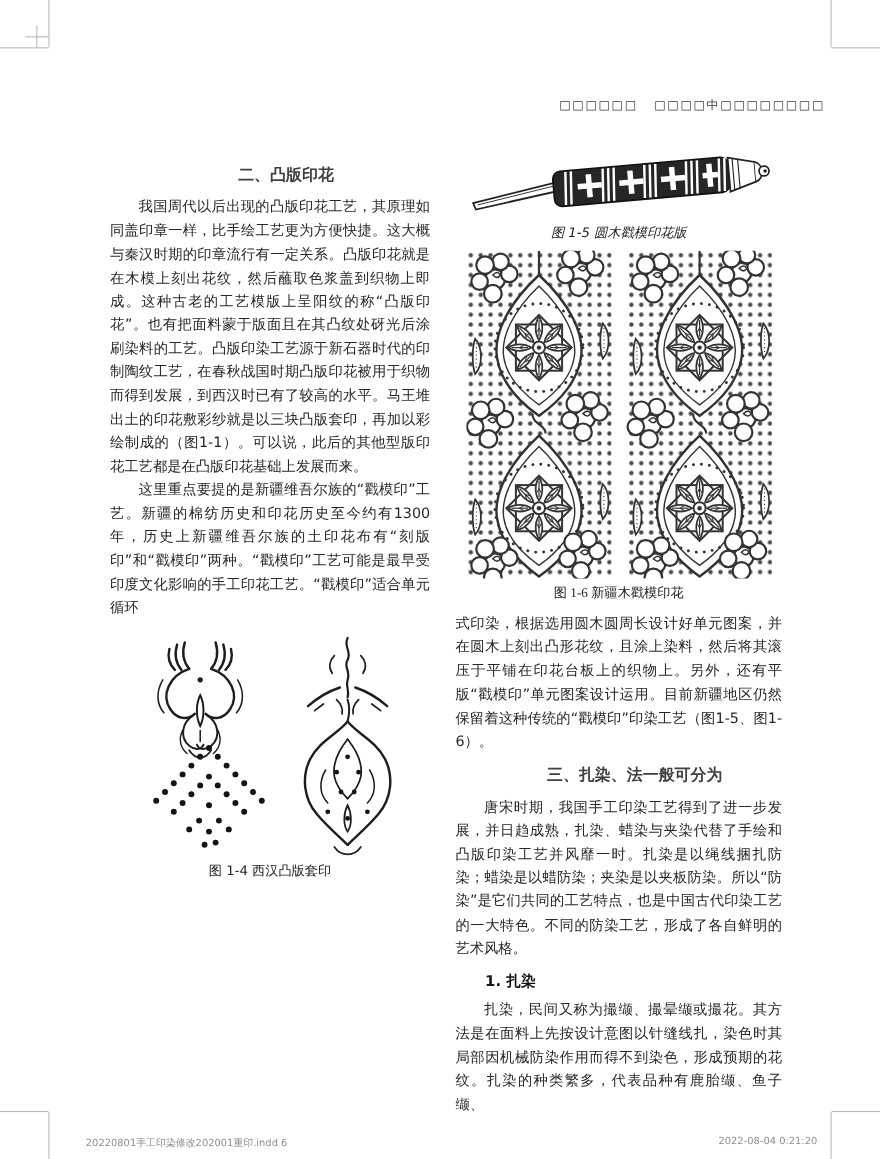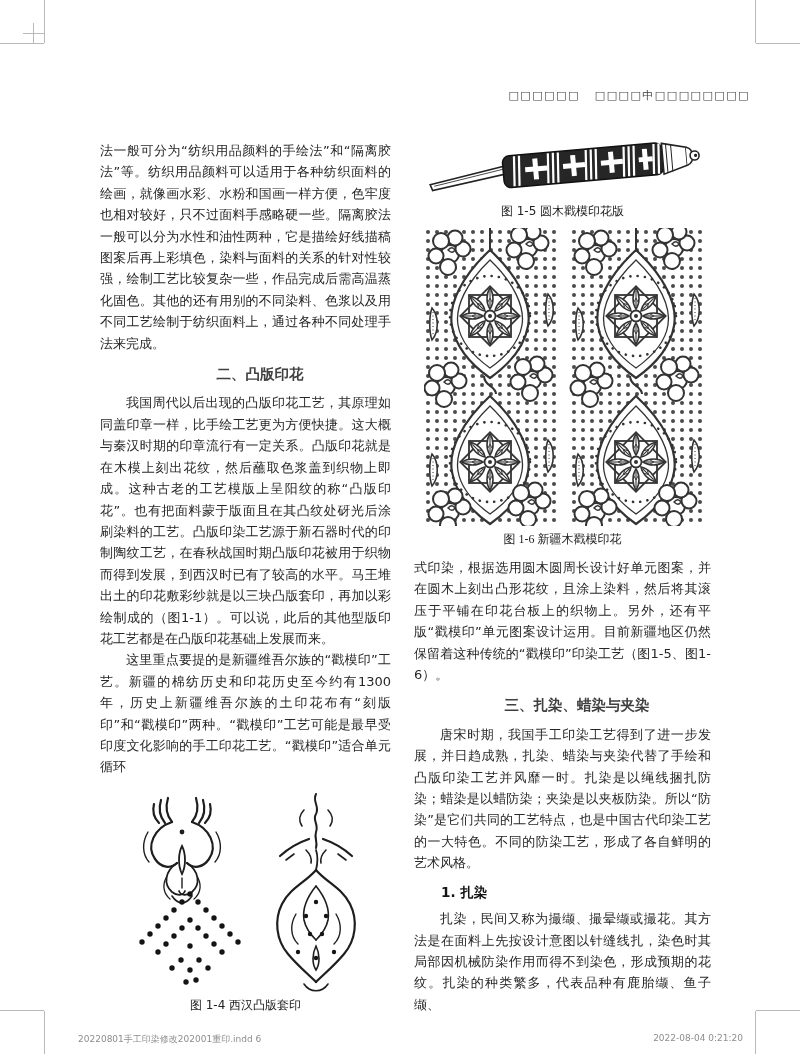--- a/index.html
+++ b/index.html
@@ -44,21 +44,20 @@
 
 <div class="crop" style="left:755px;top:1011px;width:1px;height:43px;"></div>
 <div class="crop" style="left:756px;top:1010px;width:44px;height:1px;"></div>
 
 <div class="runhead">
   <span>□□□□□□</span>
   <span>□□□□中□□□□□□□□</span>
 </div>
 
 <div class="col" id="col-left">
-  <p class="noindent">法一般可分为“纺织用品颜料的手绘法”和“隔离胶法”等。纺织用品颜料可以适用于各种纺织面料的绘画，就像画水彩、水粉和国画一样方便，色牢度也相对较好，只不过面料手感略硬一些。隔离胶法一般可以分为水性和油性两种，它是描绘好线描稿图案后再上彩填色，染料与面料的关系的针对性较强，绘制工艺比较复杂一些，作品完成后需高温蒸化固色。其他的还有用别的不同染料、色浆以及用不同工艺绘制于纺织面料上，通过各种不同处理手法来完成。</p>
   <div class="sec-heading">二、凸版印花</div>
   <p>我国周代以后出现的凸版印花工艺，其原理如同盖印章一样，比手绘工艺更为方便快捷。这大概与秦汉时期的印章流行有一定关系。凸版印花就是在木模上刻出花纹，然后蘸取色浆盖到织物上即成。这种古老的工艺模版上呈阳纹的称“凸版印花”。也有把面料蒙于版面且在其凸纹处砑光后涂刷染料的工艺。凸版印染工艺源于新石器时代的印制陶纹工艺，在春秋战国时期凸版印花被用于织物而得到发展，到西汉时已有了较高的水平。马王堆出土的印花敷彩纱就是以三块凸版套印，再加以彩绘制成的（图1-1）。可以说，此后的其他型版印花工艺都是在凸版印花基础上发展而来。</p>
   <p>这里重点要提的是新疆维吾尔族的“戳模印”工艺。新疆的棉纺历史和印花历史至今约有1300年，历史上新疆维吾尔族的土印花布有“刻版印”和“戳模印”两种。“戳模印”工艺可能是最早受印度文化影响的手工印花工艺。“戳模印”适合单元循环</p>
 
   <figure class="figure" style="margin-top:8px;">
     <svg width="256" height="206" viewBox="0 0 256 206">
       <g fill="none" stroke="#1e1e1e" stroke-width="2.2" stroke-linecap="round">
 
         <g transform="translate(64,58)">
           <g id="tlhalf">
@@ -144,21 +143,21 @@
           </g>
         </g>
       </g>
     </svg>
     <figcaption class="figcap">图 1-4  西汉凸版套印</figcaption>
   </figure>
 </div>
 
 <div class="col" id="col-right">
 
-  <figure class="figure" style="margin:0;">
+  <figure class="figure" style="margin:0;font-style:italic;">
     <svg width="288" height="70" viewBox="0 0 288 70">
       <g transform="rotate(-5 144 38)">
 
         <path d="M10,45 L86,33 L86,41 L12,51 Z" fill="#fff" stroke="#222" stroke-width="1.6"></path>
         <path d="M14,47 L84,36" stroke="#222" stroke-width="0.8"></path>
 
         <rect x="84" y="23" width="160" height="32" rx="7" fill="#262626" stroke="#111" stroke-width="1.5"></rect>
 
         <g stroke="#fff" stroke-width="2.2">
           <path d="M96,24 L94,54"></path>
@@ -261,20 +260,20 @@
           <use href="#leaf" transform="translate(124,228)"></use>
         </g>
       </defs>
       <use href="#strip" transform="translate(0,0)"></use>
       <use href="#strip" transform="translate(146,0)"></use>
     </svg>
     <figcaption class="figcap">图 1-6 新疆木戳模印花</figcaption>
   </figure>
 
   <p class="noindent" style="margin-top:10px;">式印染，根据选用圆木圆周长设计好单元图案，并在圆木上刻出凸形花纹，且涂上染料，然后将其滚压于平铺在印花台板上的织物上。另外，还有平版“戳模印”单元图案设计运用。目前新疆地区仍然保留着这种传统的“戳模印”印染工艺（图1-5、图1-6）。</p>
-  <div class="sec-heading">三、扎染、蜡染与夹染</div>
+  <div class="sec-heading">三、扎染、法一般可分为</div>
   <p>唐宋时期，我国手工印染工艺得到了进一步发展，并日趋成熟，扎染、蜡染与夹染代替了手绘和凸版印染工艺并风靡一时。扎染是以绳线捆扎防染；蜡染是以蜡防染；夹染是以夹板防染。所以“防染”是它们共同的工艺特点，也是中国古代印染工艺的一大特色。不同的防染工艺，形成了各自鲜明的艺术风格。</p>
   <div class="sub-heading">1. 扎染</div>
   <p>扎染，民间又称为撮缬、撮晕缬或撮花。其方法是在面料上先按设计意图以针缝线扎，染色时其局部因机械防染作用而得不到染色，形成预期的花纹。扎染的种类繁多，代表品种有鹿胎缬、鱼子缬、</p>
 </div>
 
 <div class="footer-text" id="footer-left">20220801手工印染修改202001重印.indd   6</div>
 <div class="footer-text" id="footer-right">2022-08-04   0:21:20</div>
 
 </body></html>

